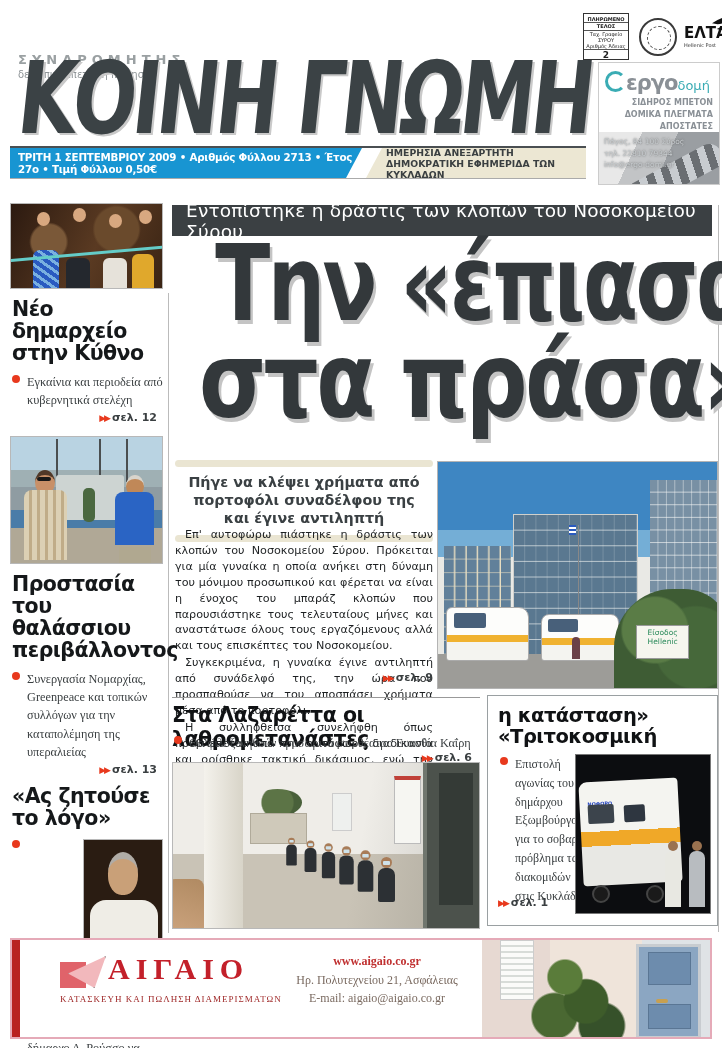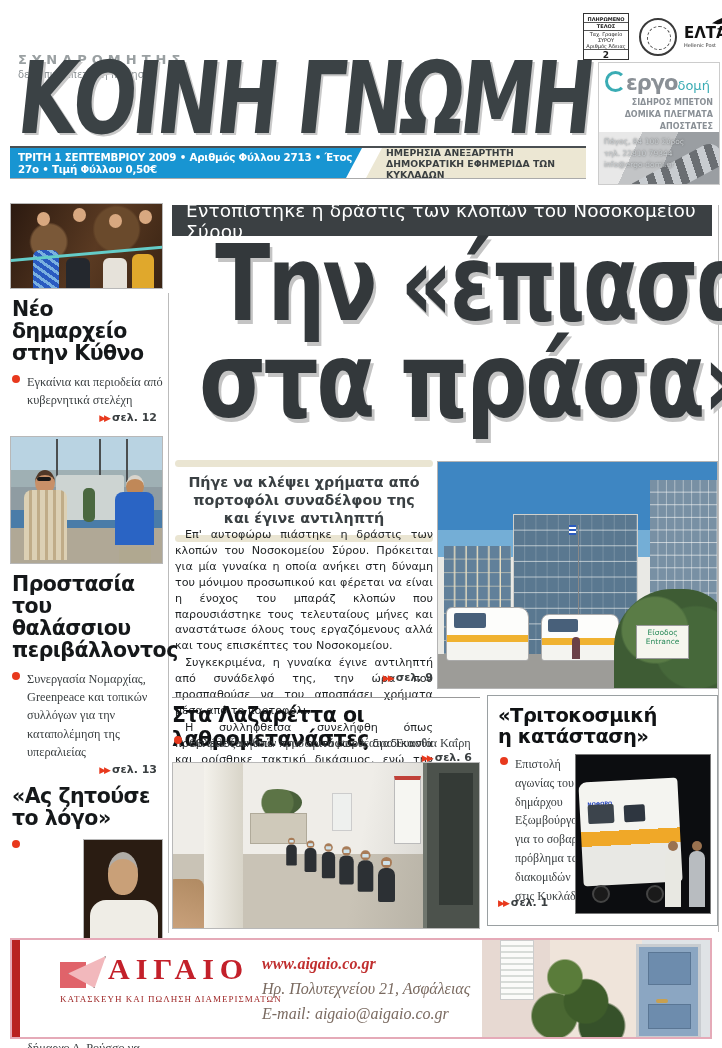--- a/index.html
+++ b/index.html
@@ -179,22 +179,22 @@
   
   .aigaio{left:10px;top:938px;width:702px;height:101px;border:2px solid #e5aab8;box-sizing:border-box;background:#fff;overflow:hidden;}
   .aigaio .strip{position:absolute;left:0;top:0;width:8px;height:100%;background:#b92222;}
   .ag-logo{position:absolute;left:48px;top:12px;}
   .ag-mark{position:absolute;left:0;top:4px;width:34px;height:34px;}
   .ag-sq{position:absolute;left:0;top:6px;width:26px;height:26px;background:#e0636a;}
   .ag-tri{position:absolute;left:8px;top:0;width:36px;height:30px;background:#f2b8bc;border:1px solid #888;
      clip-path:polygon(100% 0,0 55%,70% 100%);}
   .ag-name{margin-left:48px;font-family:"Liberation Serif",serif;font-weight:bold;font-size:30px;color:#c3202a;letter-spacing:6px;}
   .ag-tag{margin-top:8px;font-family:"Liberation Serif",serif;font-size:9px;color:#a02a2a;letter-spacing:1px;}
-  .ag-contact{position:absolute;left:250px;top:12px;width:230px;
-     font-family:"Liberation Serif",serif;font-style:italic;font-size:16px;color:#7a6a60;line-height:1.55;}
+  .ag-contact{position:absolute;left:250px;top:12px;width:230px;text-align:center;
+     font-family:"Liberation Serif",serif;font-size:12px;color:#7a6a60;line-height:1.55;}
   .ag-contact .web{color:#c03030;font-weight:bold;}
   .ag-photo{position:absolute;right:0;top:0;width:228px;height:100%;overflow:hidden;
      background:linear-gradient(90deg,#e7d9d2 0 30%,#efe4da 30% 70%,#dfe3e6 70% 100%);}
   .ag-shutter{position:absolute;left:8%;top:0;width:14%;height:60%;
      background:repeating-linear-gradient(#fbfbf9 0 4px,#d8dcd8 4px 6px);border:1px solid #ccc;}
   .ag-plant{position:absolute;left:18%;top:8%;width:46%;height:100%;
      background:radial-gradient(circle at 40% 30%,#5a7c3a 0 18%,transparent 20%),
                 radial-gradient(circle at 60% 55%,#3e5c2a 0 26%,transparent 28%),
                 radial-gradient(circle at 30% 70%,#4a6832 0 22%,transparent 24%),
                 radial-gradient(circle at 75% 80%,#36512a 0 20%,transparent 22%);}
@@ -364,21 +364,21 @@
     <div class="van v1">
         <i></i>
       </div>
     <div class="van v2">
         <i></i>
       </div>
     <div class="man"></div>
     <div class="bush"></div>
     <div class="sign">
       <div>Είσοδος</div>
-      <div>Entrance</div>
+      <div>Hellenic</div>
     </div>
   </div>
 
   <div class="abs lazline"></div>
   <div class="abs lazhead">Στα Λαζαρέττα οι λαθρομετανάστες</div>
   <div class="abs lazbullet bullet">
     <span class="dot"></span>
     <span class="btxt">Θα φιλοξενηθούν προσωρινά στο θέατρο Ευανθία Καΐρη</span>
   </div>
   <div class="abs ref lazref">
@@ -398,22 +398,22 @@
     <div class="person" style="left:42%;bottom:31%;transform:scale(.7)"></div>
     <div class="person" style="left:48%;bottom:28%;transform:scale(.78)"></div>
     <div class="person" style="left:54%;bottom:25%;transform:scale(.85)"></div>
     <div class="person" style="left:60%;bottom:21%;transform:scale(.92)"></div>
     <div class="person" style="left:67%;bottom:16%"></div>
     <div class="arm"></div>
   </div>
 
   <div class="abs twbox">
     <div class="twhead">
+      <div>η κατάσταση»</div>
       <div>«Τριτοκοσμική</div>
-      <div>η κατάσταση»</div>
     </div>
     <div class="twrow">
       <div class="bullet">
         <span class="dot"></span>
         <span class="btxt">Επιστολή αγωνίας του δημάρχου Εξωμβούργου για το σοβαρό πρόβλημα των διακομιδών στις Κυκλάδες</span>
       </div>
       <div class="ph-amb">
         <div class="van">
           <div class="lbl">ΝΟΦΟΡΟ</div>
           <div class="win"></div>

